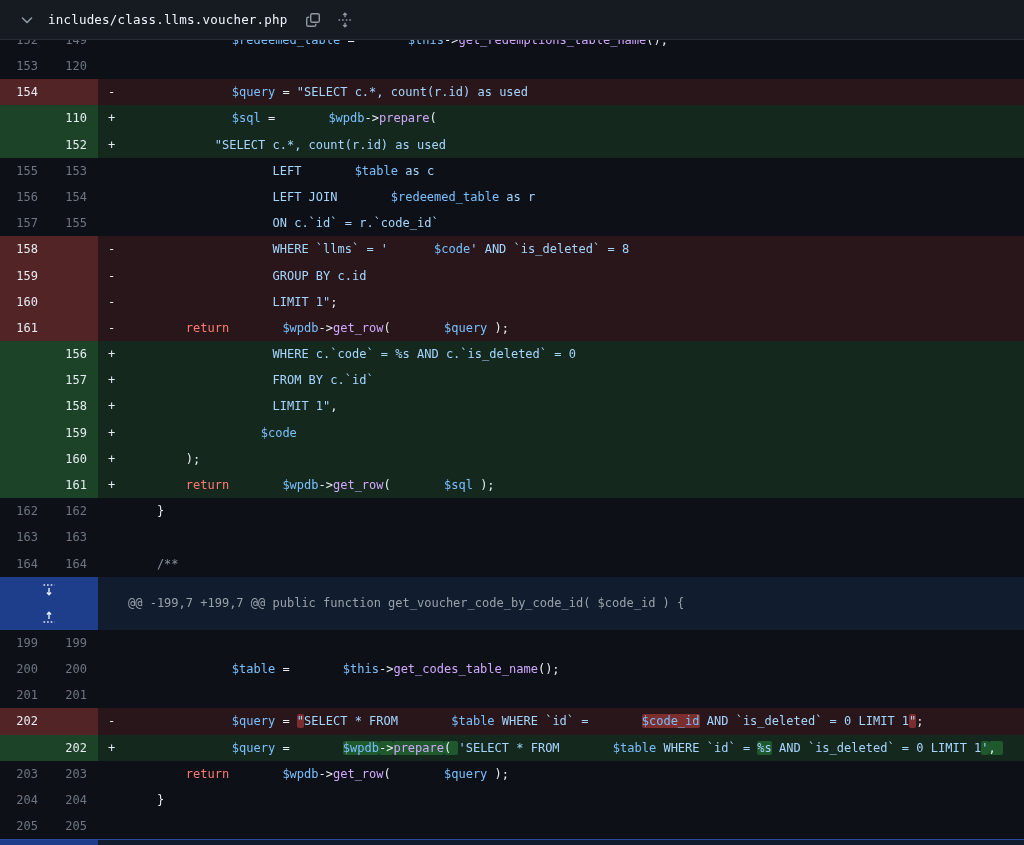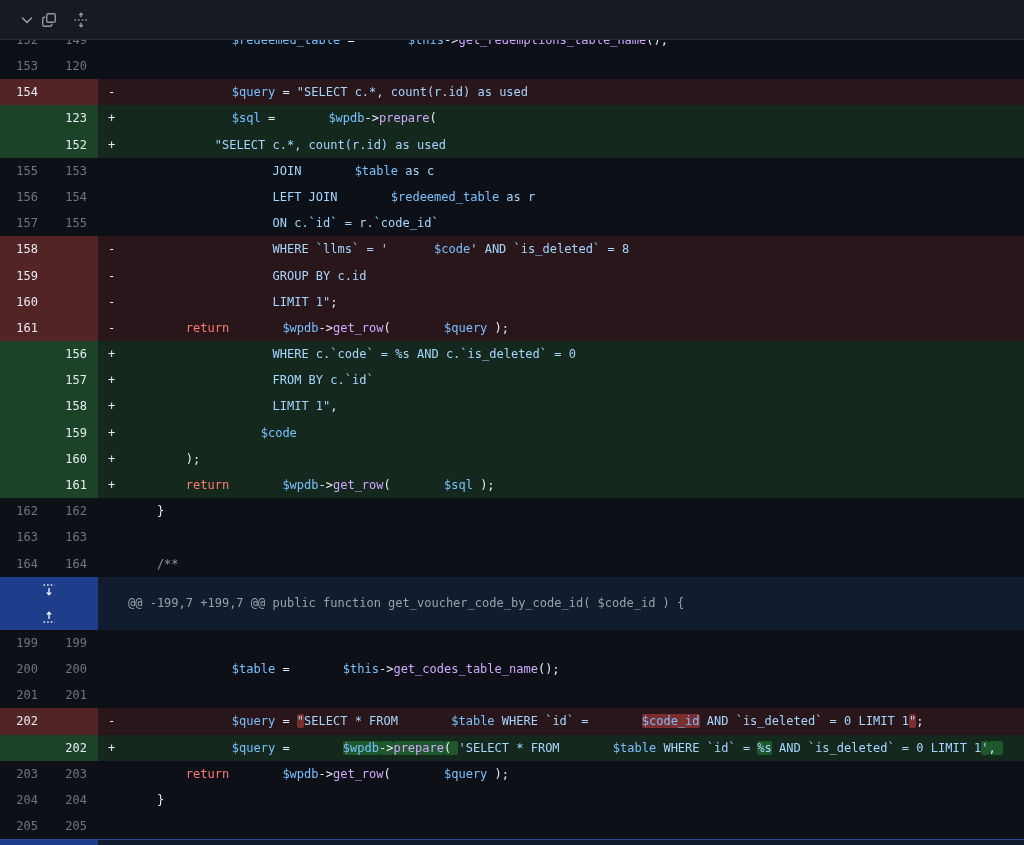--- a/index.html
+++ b/index.html
@@ -68,20 +68,21 @@
 <body>
 
 <div class="file-header">
   <button class="icon-btn" title="">
     <span style="display:inline-flex">
       <svg width="16" height="16" viewBox="0 0 16 16">
           <path d="M3.5 6l4.5 4.5L12.5 6" fill="none" stroke="currentColor" stroke-width="1.6" stroke-linecap="round" stroke-linejoin="round"></path>
         </svg>
     </span>
   </button>
+  <span class="file-name">includes/class.llms.voucher.php</span>
   <button class="icon-btn">
     <span style="display:inline-flex">
       <svg width="16" height="16" viewBox="0 0 16 16" fill="none" stroke="currentColor" stroke-width="1.4">
         <rect x="5.7" y="1.7" width="8.6" height="8.6" rx="1.6"></rect>
         <path d="M4.2 5.2 H3.3 A1.6 1.6 0 0 0 1.7 6.8 V12.7 A1.6 1.6 0 0 0 3.3 14.3 H9.2 A1.6 1.6 0 0 0 10.8 12.7 V11.8"></path>
       </svg>
     </span>
   </button>
   <button class="icon-btn" style="margin-left:10px">
     <span style="display:inline-flex">
@@ -107,32 +108,32 @@
       <div class="ln">120</div>
       <div class="code"><span class="marker"> </span></div>
     </div>
     <div class="row del">
       <div class="ln">154</div>
       <div class="ln"></div>
       <div class="code"><span class="marker">-</span><span class="t-p">        </span><span class="t-v">$query</span><span class="t-p"> = </span><span class="t-s">"SELECT c.*, count(r.id) as used</span></div>
     </div>
     <div class="row add">
       <div class="ln"></div>
-      <div class="ln">123</div>
+      <div class="ln">110</div>
       <div class="code"><span class="marker">+</span><span class="t-p">        </span><span class="t-v">$sql</span><span class="t-p"> = </span><span class="t-v">$wpdb</span><span class="t-p">-&gt;</span><span class="t-f">prepare</span><span class="t-p">(</span></div>
     </div>
     <div class="row add">
       <div class="ln"></div>
       <div class="ln">152</div>
       <div class="code"><span class="marker">+</span><span class="t-p">            </span><span class="t-s">"SELECT c.*, count(r.id) as used</span></div>
     </div>
     <div class="row ctx">
       <div class="ln">155</div>
       <div class="ln">153</div>
-      <div class="code"><span class="marker"> </span><span class="t-p">                    </span><span class="t-s">JOIN </span><span class="t-v">$table</span><span class="t-s"> as c</span></div>
+      <div class="code"><span class="marker"> </span><span class="t-p">                    </span><span class="t-s">LEFT </span><span class="t-v">$table</span><span class="t-s"> as c</span></div>
     </div>
     <div class="row ctx">
       <div class="ln">156</div>
       <div class="ln">154</div>
       <div class="code"><span class="marker"> </span><span class="t-p">                    </span><span class="t-s">LEFT JOIN </span><span class="t-v">$redeemed_table</span><span class="t-s"> as r</span></div>
     </div>
     <div class="row ctx">
       <div class="ln">157</div>
       <div class="ln">155</div>
       <div class="code"><span class="marker"> </span><span class="t-p">                    </span><span class="t-s">ON c.`id` = r.`code_id`</span></div>

